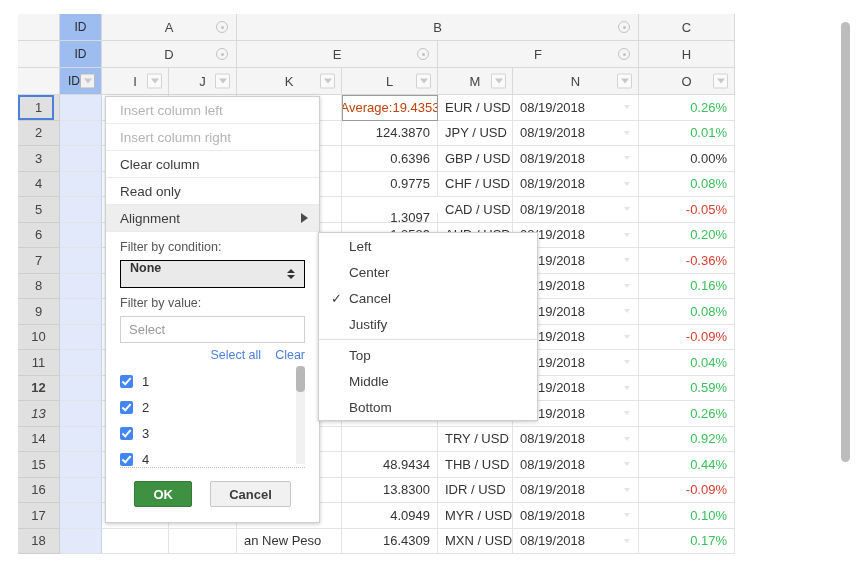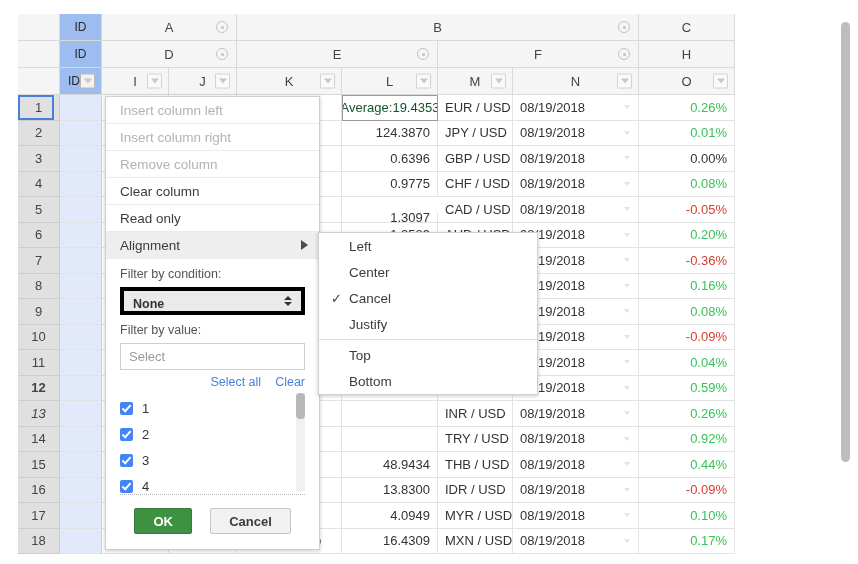--- a/index.html
+++ b/index.html
@@ -104,21 +104,21 @@
     border-top: 4px solid #e4e4e4;
   }
   .pct { justify-content: flex-end; }
   .up { color: #39c15a; }
   .down { color: #dd3b2f; }
   .flat { color: #333; }
   .avgcell {
     justify-content: center;
     border: 1px solid #9a9a9a !important;
     background: #fff;
-    color: #14532d;
+    color: #c2410c;
     font-size: 13px;
   }
   .selbox {
     position: absolute;
     left: 0; top: 0;
     width: 36px; height: 25px;
     border: 2px solid #4a7fdc;
     background: transparent;
     pointer-events: none;
   }
@@ -164,23 +164,23 @@
     position: absolute; right: 11px; top: 50%; transform: translateY(-50%);
     width: 0; height: 0;
     border-top: 5px solid transparent;
     border-bottom: 5px solid transparent;
     border-left: 7px solid #4b4b4b;
   }
   .sect { padding: 8px 14px 0 14px; }
   .sect-label { font-size: 12.5px; color: #555; margin-bottom: 6px; }
   .sel-box {
     height: 28px;
-    border: 4px solid #000000;
+    border: 1px solid #000000;
     background: #eaeaea;
-    display: flex; align-items: flex-end;
+    display: flex; align-items: flex-start;
     padding: 0 9px;
     font-size: 12.5px;
     font-weight: bold;
     color: #333;
     position: relative;
   }
   .sel-box .spin {
     position: absolute; right: 9px; top: 50%; transform: translateY(-50%);
     display: flex; flex-direction: column; gap: 2px;
   }
@@ -789,23 +789,20 @@
   </div>
 
   <div id="ctxmenu">
     <div id="ctx-items">
         <div class="mi dis">
           <span>Insert column left</span>
         </div>
         <div class="mi dis">
           <span>Insert column right</span>
         </div>
-        <div class="mi dis">
-          <span>Remove column</span>
-        </div>
         <div class="mi">
           <span>Clear column</span>
         </div>
         <div class="mi">
           <span>Read only</span>
         </div>
         <div class="mi hl">
           <span>Alignment</span>
           <span class="arrow"></span>
         </div>
@@ -875,18 +872,21 @@
           <span>Cancel</span>
         </div>
         <div class="smi">
           <span>Justify</span>
         </div>
         <div class="sm-div"></div>
         <div class="smi">
           <span>Top</span>
         </div>
         <div class="smi">
+          <span>Middle</span>
+        </div>
+        <div class="smi">
           <span>Bottom</span>
         </div>
       </div>
   </div>
 
 </div>
 
 </body></html>

